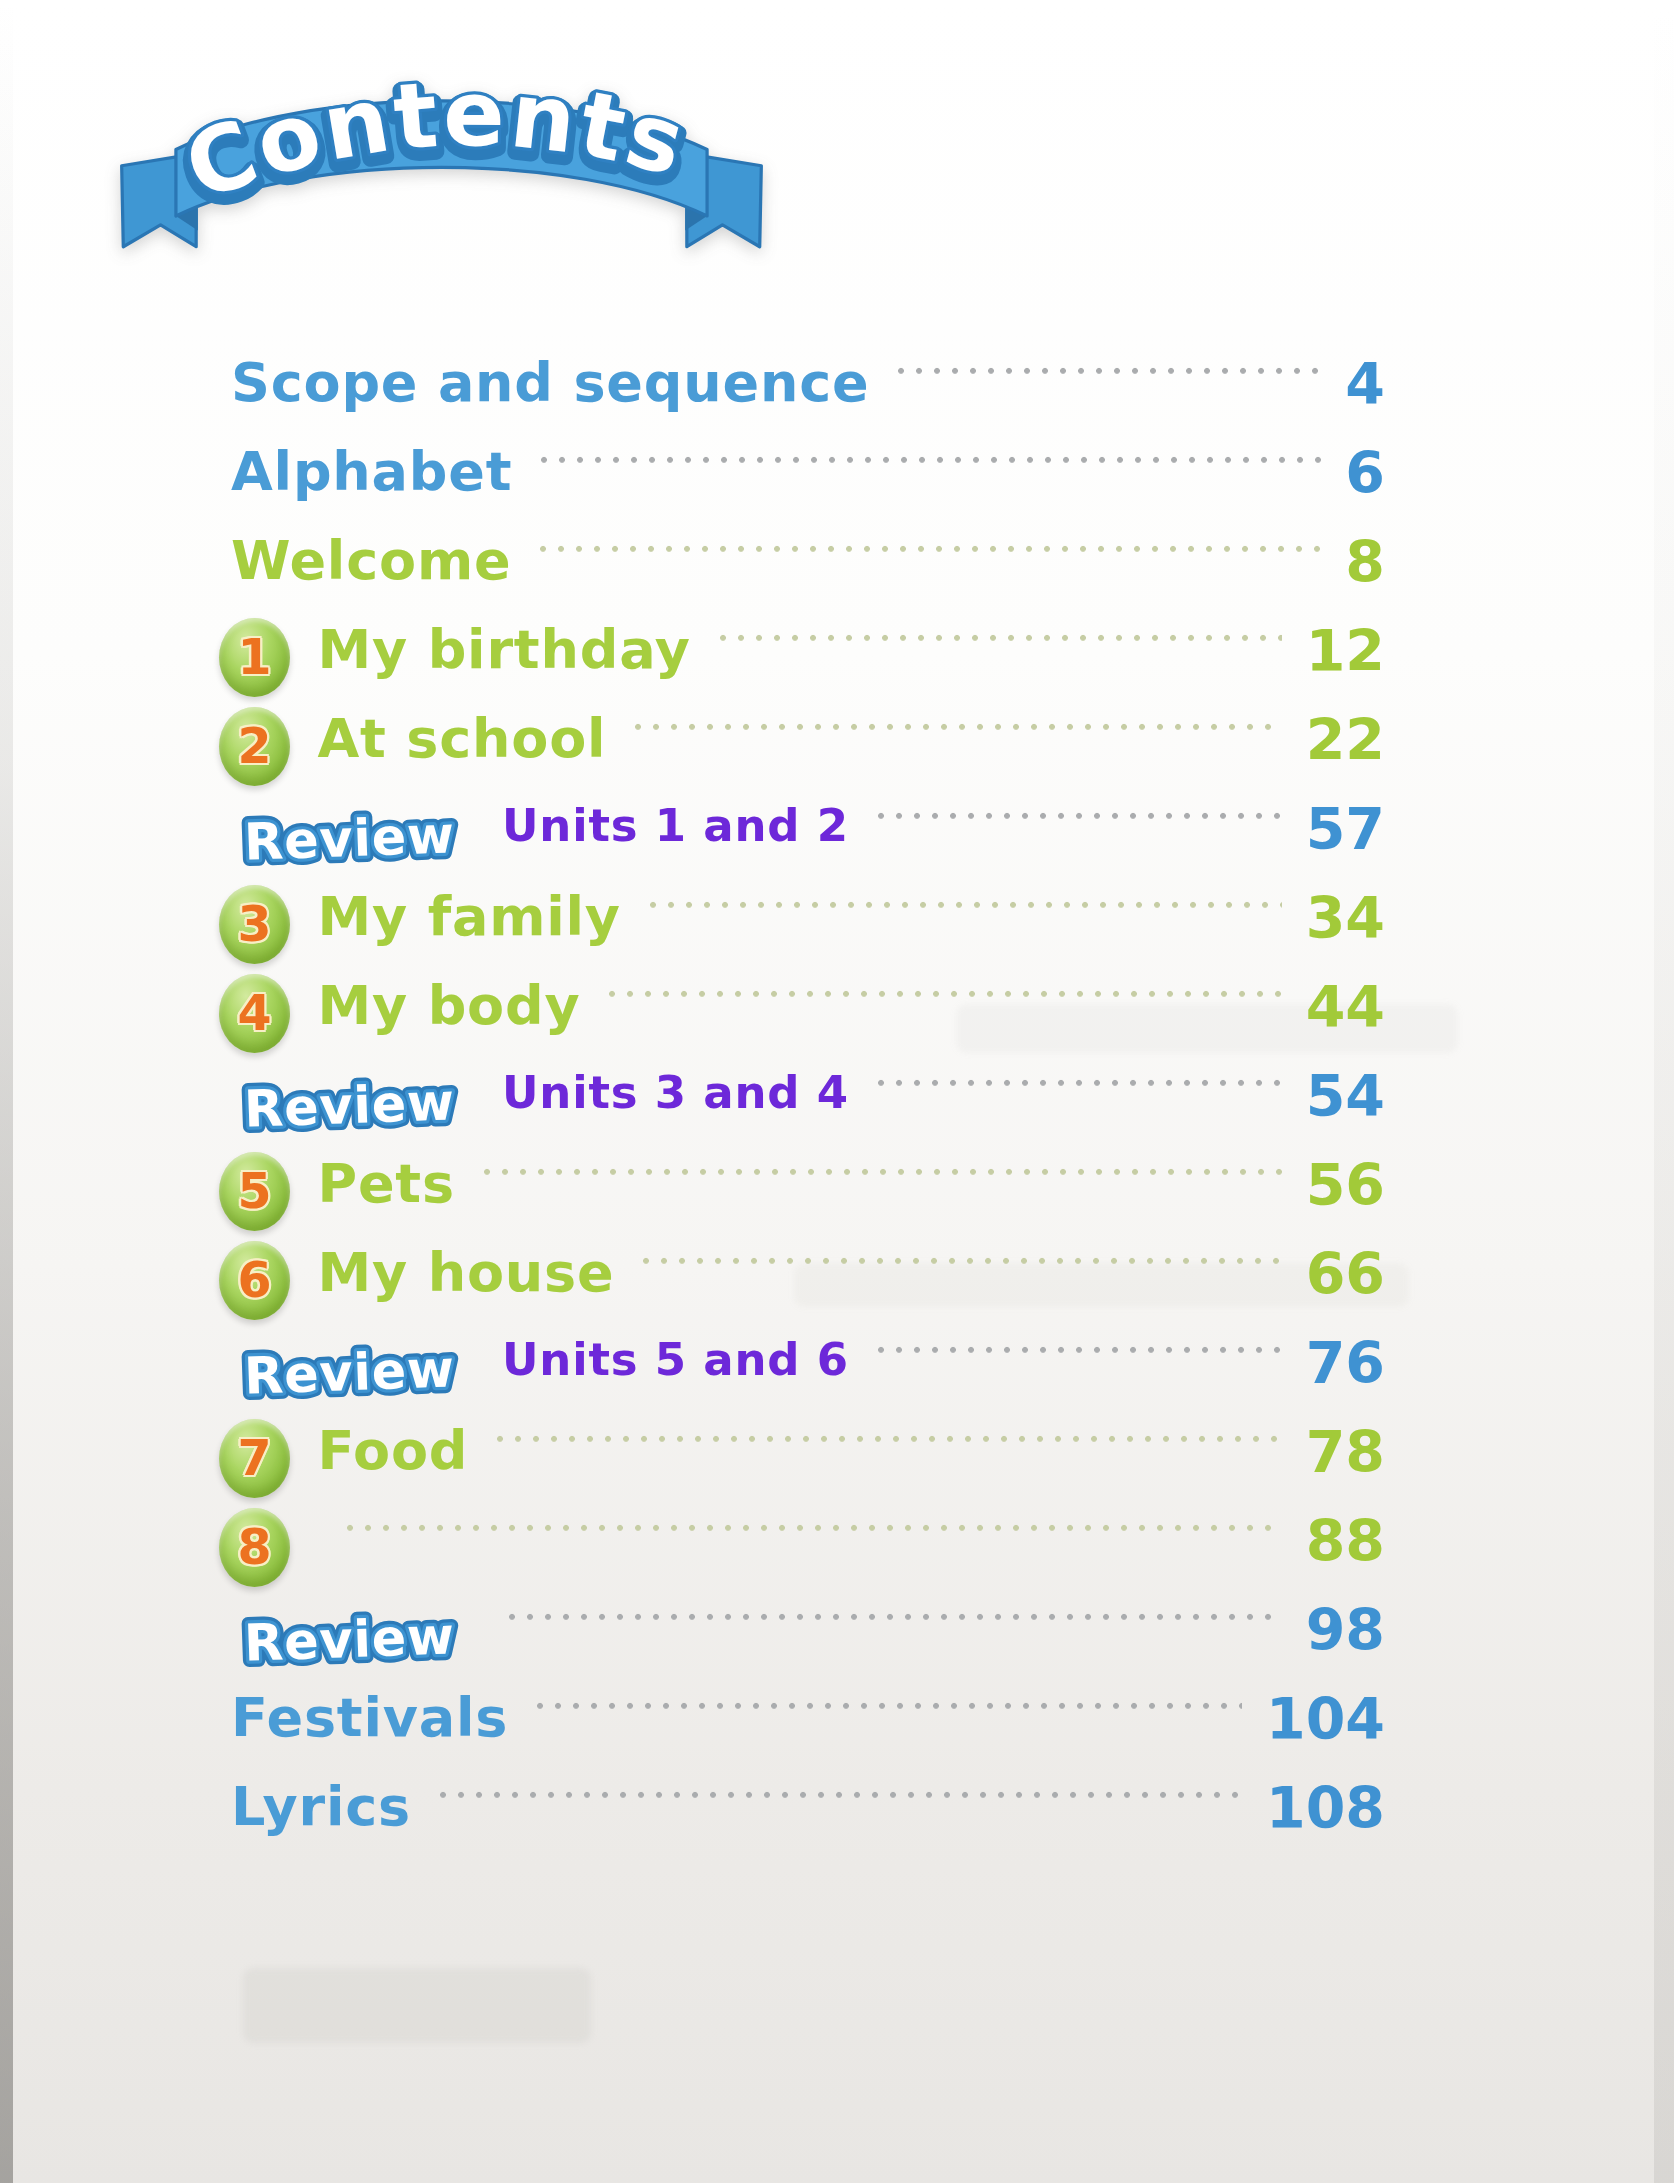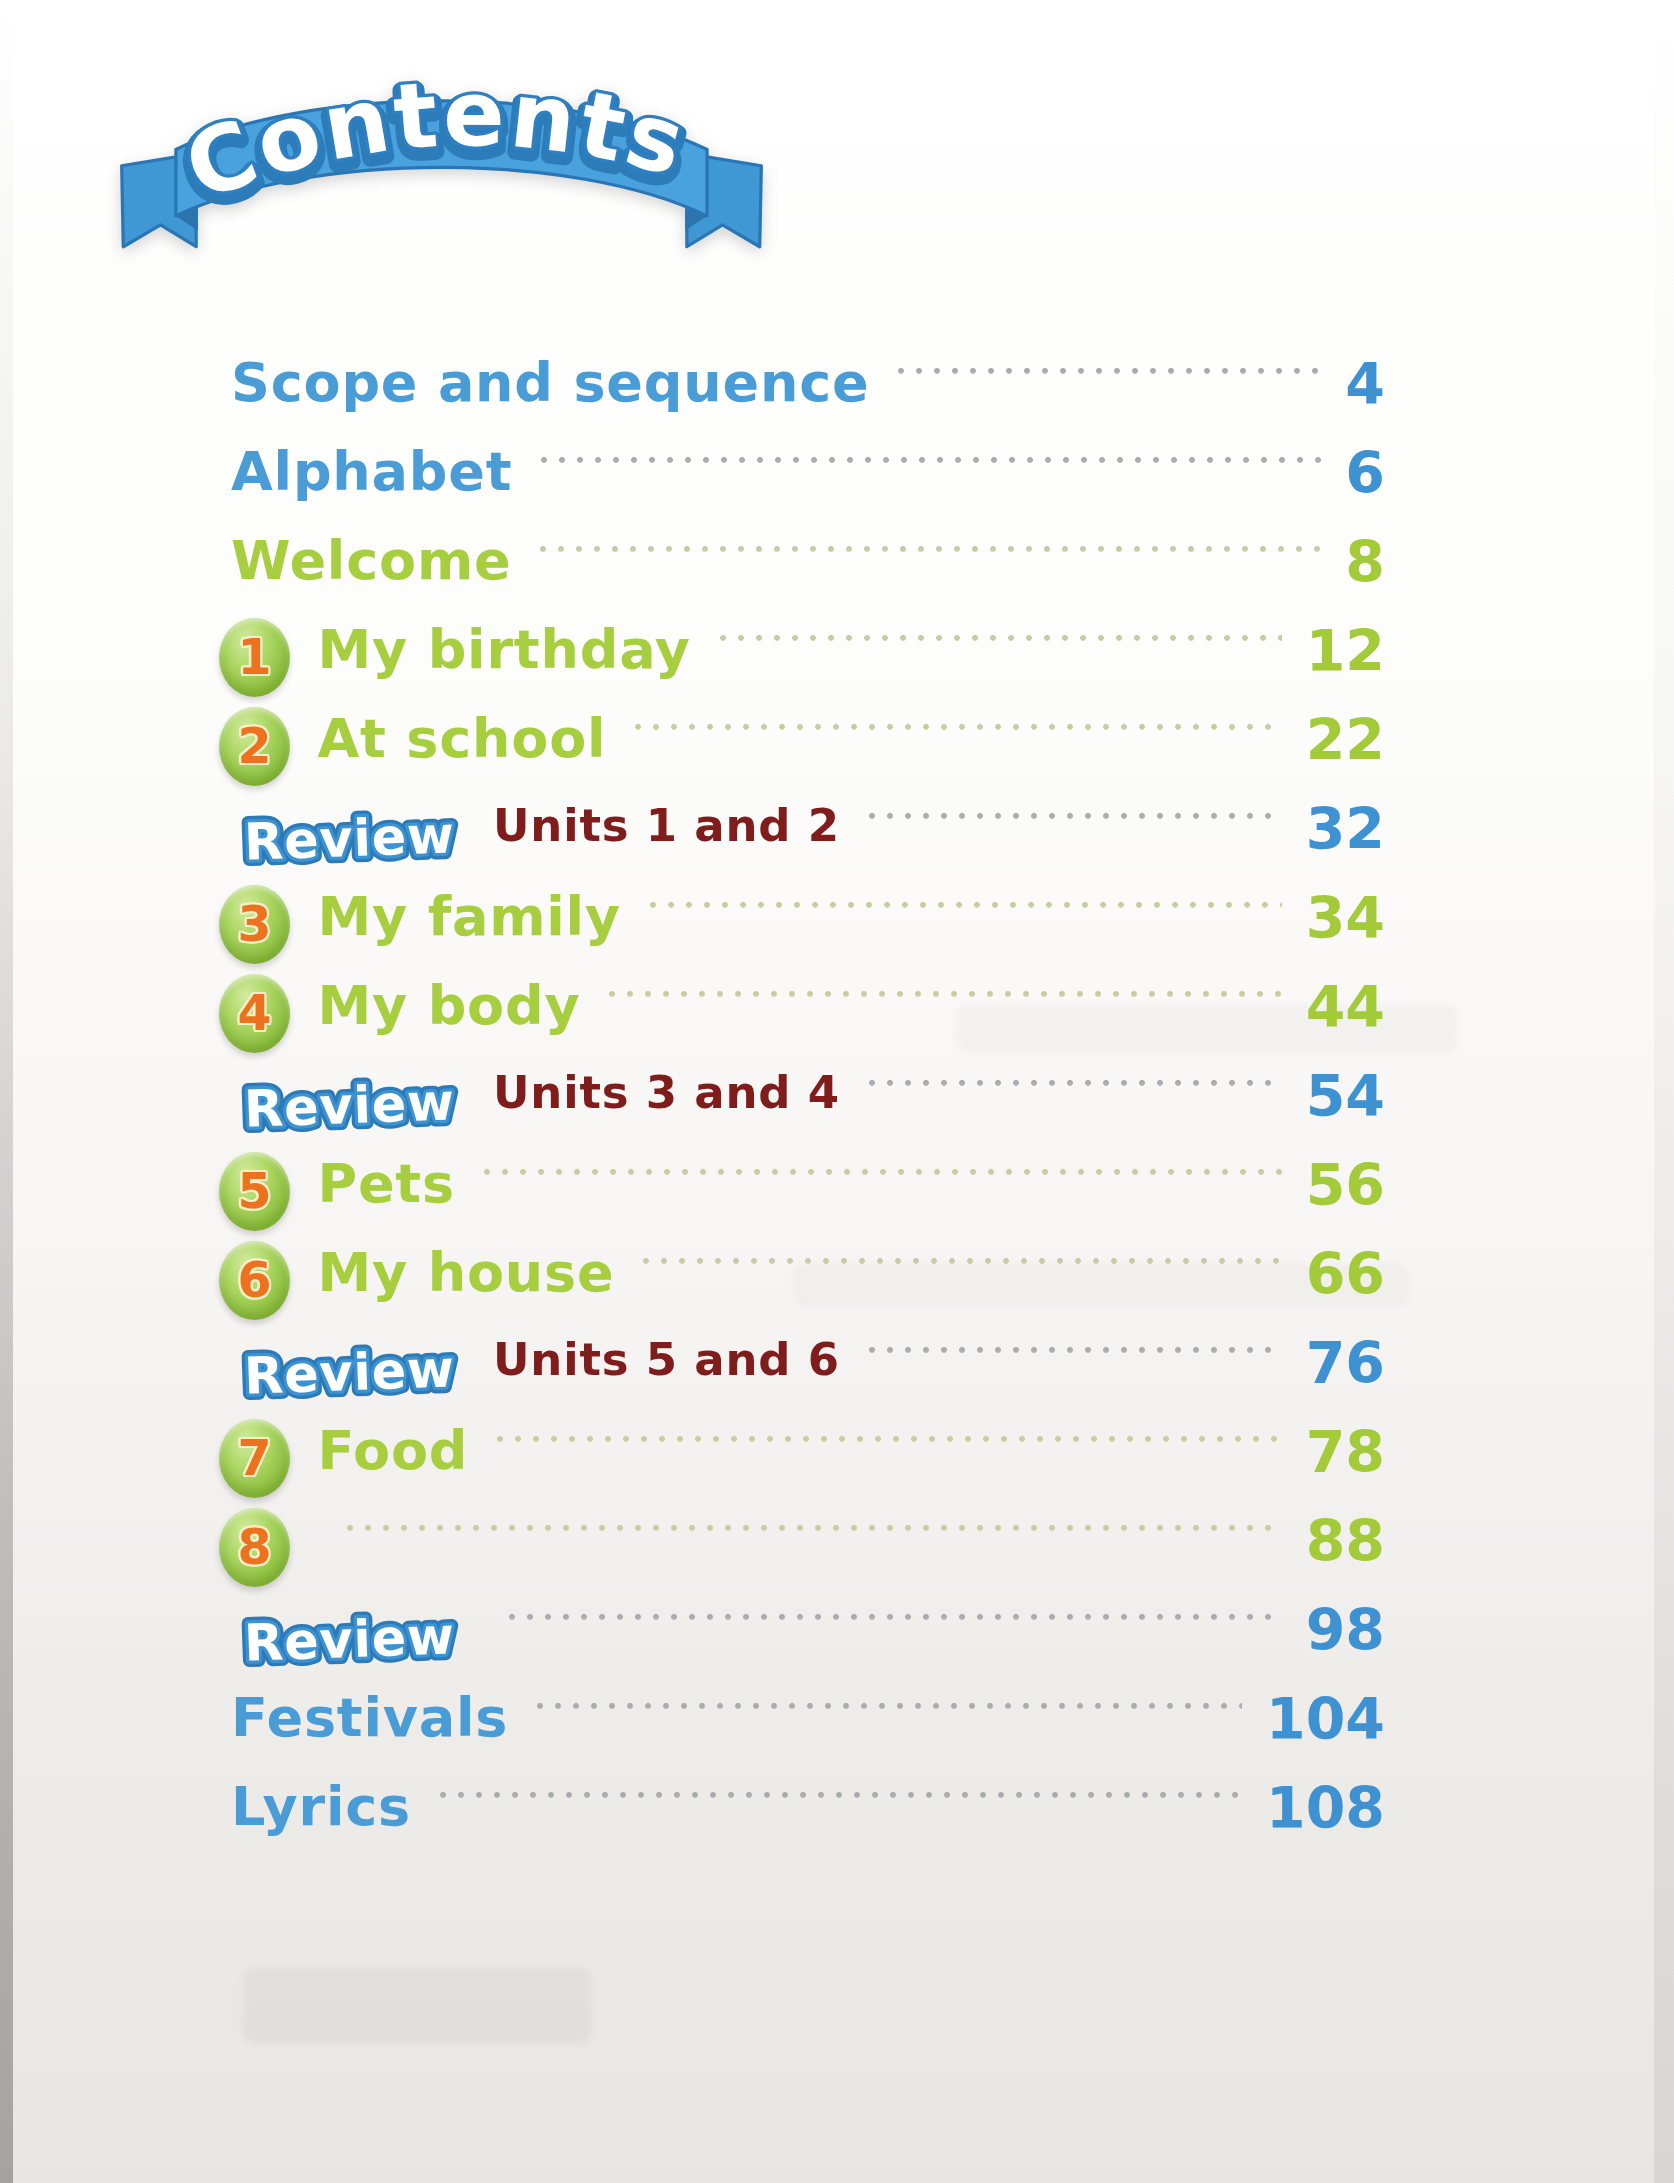--- a/index.html
+++ b/index.html
@@ -18,21 +18,21 @@
   .banner{position:absolute;left:99px;top:27.5px;width:685px;height:248px;}
   .banner svg{filter:drop-shadow(0 5.7px 7.3px rgba(60,60,60,.22));}
 
   .toc{position:absolute;left:219px;top:351px;width:1166px;}
   .row{display:flex;align-items:flex-start;height:89px;}
   .row.blue{--title:#4a9cd6;--page:#3f92d2;--dot:#aaacae;}
   .row.green{--title:#a6ce3f;--page:#a2ca39;--dot:#c6cda4;}
   .row.section,.row.review{padding-left:12px;}
 
   .title{font-size:54px;font-weight:bold;color:var(--title);letter-spacing:0.8px;white-space:nowrap;flex:0 0 auto;}
-  .review .title{font-size:45px;color:#7f1d1d;margin-left:13px;padding-top:3.2px;}
+  .review .title{font-size:45px;color:#6d28d9;margin-left:22px;padding-top:3.2px;}
   .page{font-size:57px;font-weight:bold;color:var(--page);white-space:nowrap;flex:0 0 auto;}
 
   .leader{flex:1 1 auto;height:9.7px;margin:14.6px 24px 0 23px;
     background-image:radial-gradient(circle,var(--dot) 2.6px,rgba(0,0,0,0) 3.2px);
     background-size:18px 9.7px;background-repeat:repeat-x;background-position:left center;}
 
   .badge{width:71px;height:79px;border-radius:50%;flex:0 0 auto;margin-right:27.5px;
     display:flex;align-items:center;justify-content:center;
     background:radial-gradient(ellipse at 38% 28%,#d3ea9f 0%,#aad661 38%,#8cbf3e 72%,#7aae33 100%);
     box-shadow:inset 0 -7.3px 11.3px rgba(95,135,25,.38),inset 0 3.2px 5.7px rgba(255,255,255,.55),0 4px 6.5px rgba(0,0,0,.16);}
@@ -118,21 +118,21 @@
 
   <div class="row review blue">
     <svg class="review-bubble" width="249" height="81" viewBox="0 0 308 100">
       <g transform="rotate(-2 154 50)">
         <text class="bb-back" x="16" y="74">Review</text>
         <text class="bb-front" x="16" y="74">Review</text>
       </g>
     </svg>
     <span class="title">Units 1 and 2</span>
     <span class="leader"></span>
-    <span class="page">32</span>
+    <span class="page">57</span>
   </div>
 
   <div class="row unit green">
     <span class="badge">
         <span class="badge-num">3</span>
       </span>
     <span class="title">My family</span>
     <span class="leader"></span>
     <span class="page">34</span>
   </div>

